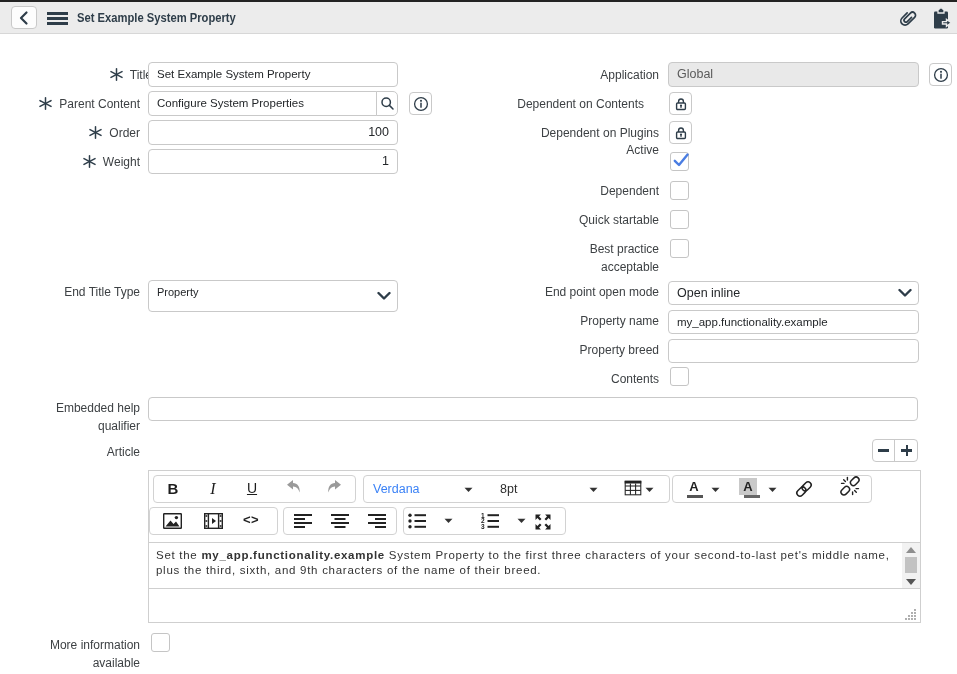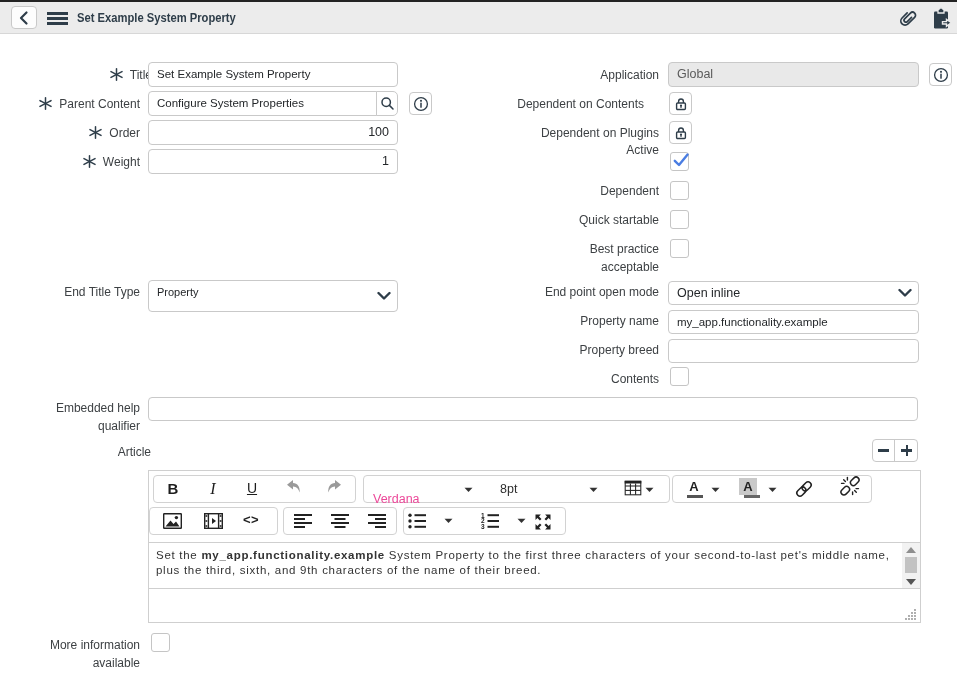--- a/index.html
+++ b/index.html
@@ -69,21 +69,21 @@
       </svg></span>Order</div>
 <div class="abs label" style="left:0;top:154px;width:140px"><span class="ast"><svg width="13" height="13" viewBox="0 0 13 13" style="position:absolute;left:0;top:0">
         <g stroke="#2e3d49" stroke-width="1.5" stroke-linecap="round">
           <line x1="6.5" y1="0.8" x2="6.5" y2="12.2"></line>
           <line x1="1" y1="3.6" x2="12" y2="9.4"></line>
           <line x1="1" y1="9.4" x2="12" y2="3.6"></line>
         </g>
       </svg></span>Weight</div>
 <div class="abs label" style="left:0;top:284px;width:140px">End Title Type</div>
 <div class="abs label" style="left:0;top:400px;width:140px">Embedded help<br>qualifier</div>
-<div class="abs label" style="left:11px;top:444px;width:140px">Article</div>
+<div class="abs label" style="left:0;top:444px;width:140px">Article</div>
 <div class="abs label" style="left:0;top:637px;width:140px">More information<br>available</div>
 
 <div class="abs ctl input" style="left:148px;top:62px;width:250px;height:25px">Set Example System Property</div>
 <div class="abs ctl input" style="left:148px;top:91px;width:229px;height:25px;border-radius:4px 0 0 4px">Configure System Properties</div>
 <div class="abs btn" style="left:376px;top:91px;width:22px;height:25px;border-radius:0 5px 5px 0">
     <svg class="ic" width="15" height="15" viewBox="0 0 15 15">
       <circle cx="6.2" cy="6.2" r="4.2" fill="none" stroke="#2e3d49" stroke-width="1.5"></circle>
       <path d="M9.4 9.4 L13 13" stroke="#2e3d49" stroke-width="1.5" stroke-linecap="round"></path>
     </svg>
   </div>
@@ -199,21 +199,21 @@
 <div class="abs" style="left:204px;top:478px;width:18px;height:22px;text-align:center;font-style:italic;font-family:'Liberation Serif',serif;font-size:16px;color:#1d1d1d;line-height:22px">I</div>
 <div class="abs" style="left:243px;top:477px;width:18px;height:22px;text-align:center;font-size:14px;color:#1d1d1d;line-height:22px;text-decoration:underline">U</div>
 <svg class="abs ic" style="left:286px;top:479px" width="16" height="17" viewBox="0 0 16 17">
     <path d="M7 1 L1 5.7 L7 10.4 V7.6 C10.2 7.5 12.6 9.6 13.6 13.6 C14.3 8 11.5 4.2 7 4.1 Z" fill="#9a9a9a"></path>
   </svg>
 <svg class="abs ic" style="left:326px;top:479px" width="16" height="17" viewBox="0 0 16 17">
     <g transform="translate(16 0) scale(-1 1)">
       <path d="M7 1 L1 5.7 L7 10.4 V7.6 C10.2 7.5 12.6 9.6 13.6 13.6 C14.3 8 11.5 4.2 7 4.1 Z" fill="#9a9a9a"></path>
     </g>
   </svg>
-<div class="abs" style="left:373px;top:492px;font-size:12.5px;color:#ec4899">Verdana</div>
+<div class="abs" style="left:373px;top:482px;font-size:12.5px;color:#3b82f6">Verdana</div>
 <svg class="abs ic" style="left:464px;top:487px" width="9" height="6" viewBox="0 0 9 6">
     <path d="M0.5 0.8 L4.5 5 L8.5 0.8 Z" fill="#333"></path>
   </svg>
 <div class="abs" style="left:500px;top:482px;font-size:12.5px;color:#2e2e2e">8pt</div>
 <svg class="abs ic" style="left:589px;top:487px" width="9" height="6" viewBox="0 0 9 6">
     <path d="M0.5 0.8 L4.5 5 L8.5 0.8 Z" fill="#333"></path>
   </svg>
 <svg class="abs ic" style="left:624px;top:480px" width="18" height="16" viewBox="0 0 18 16">
     <rect x="0.7" y="0.9" width="16.6" height="2.6" fill="#222"></rect>
     <g stroke="#222" stroke-width="1.05" fill="none">

